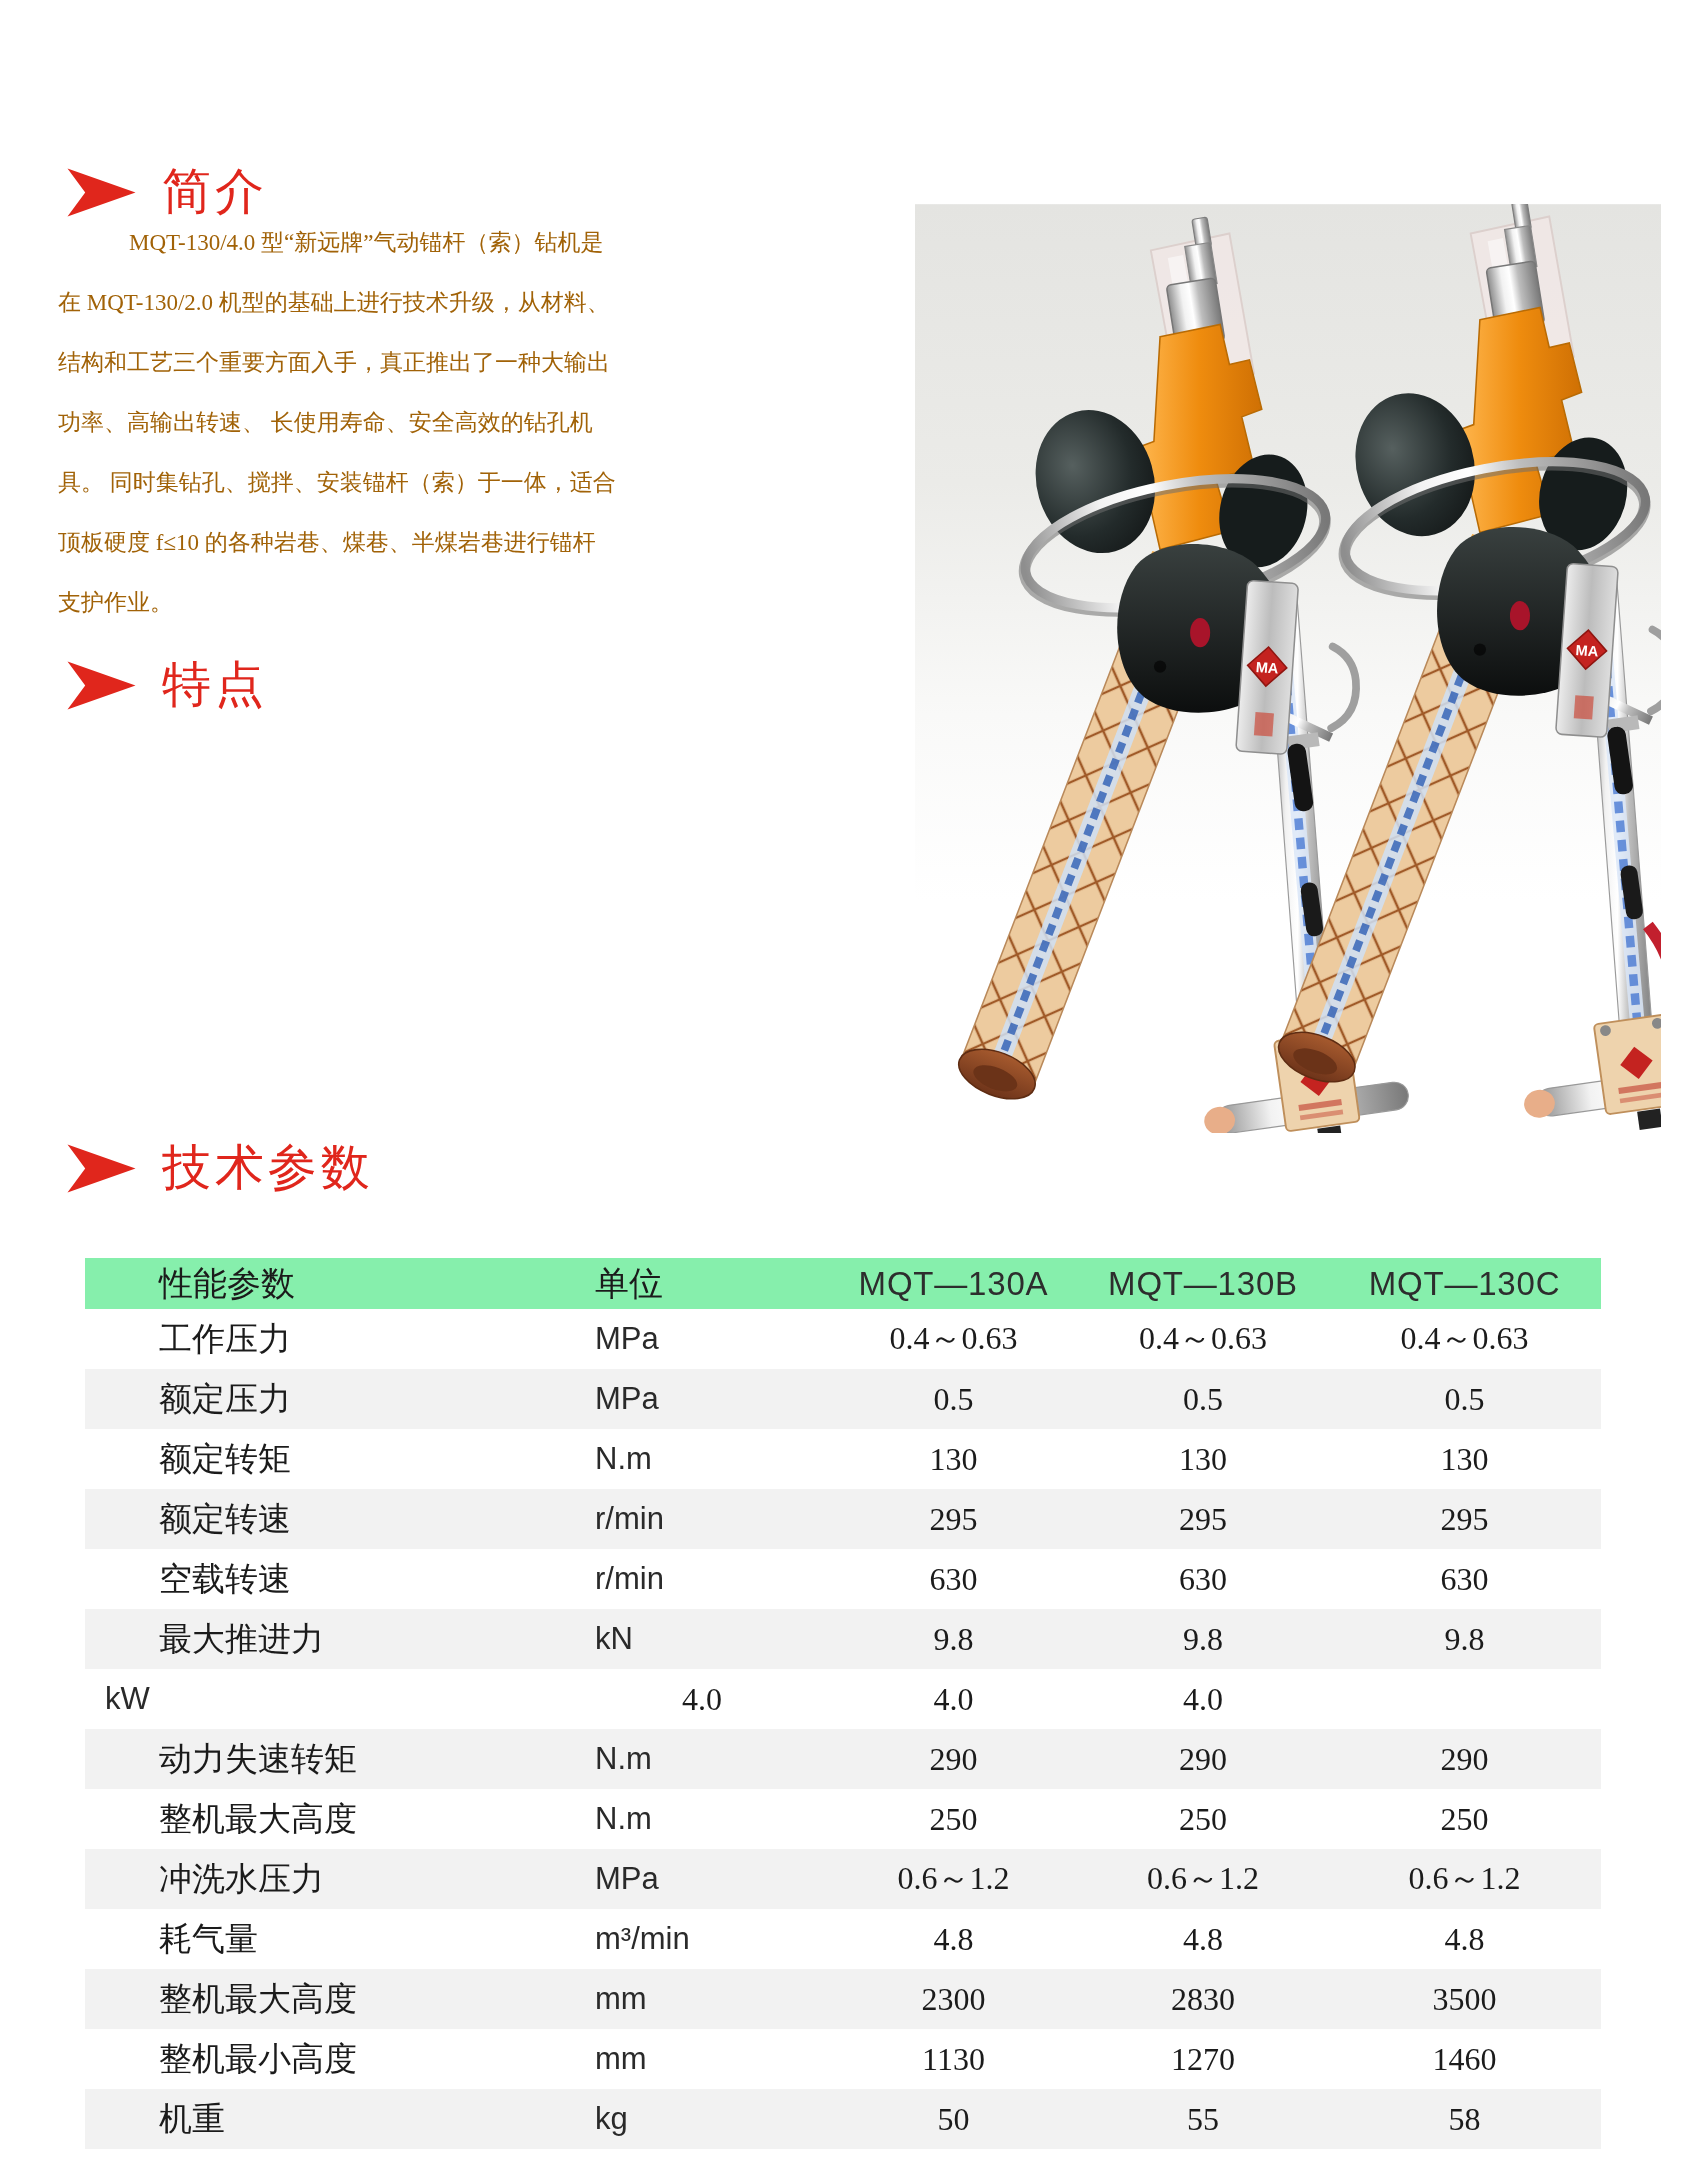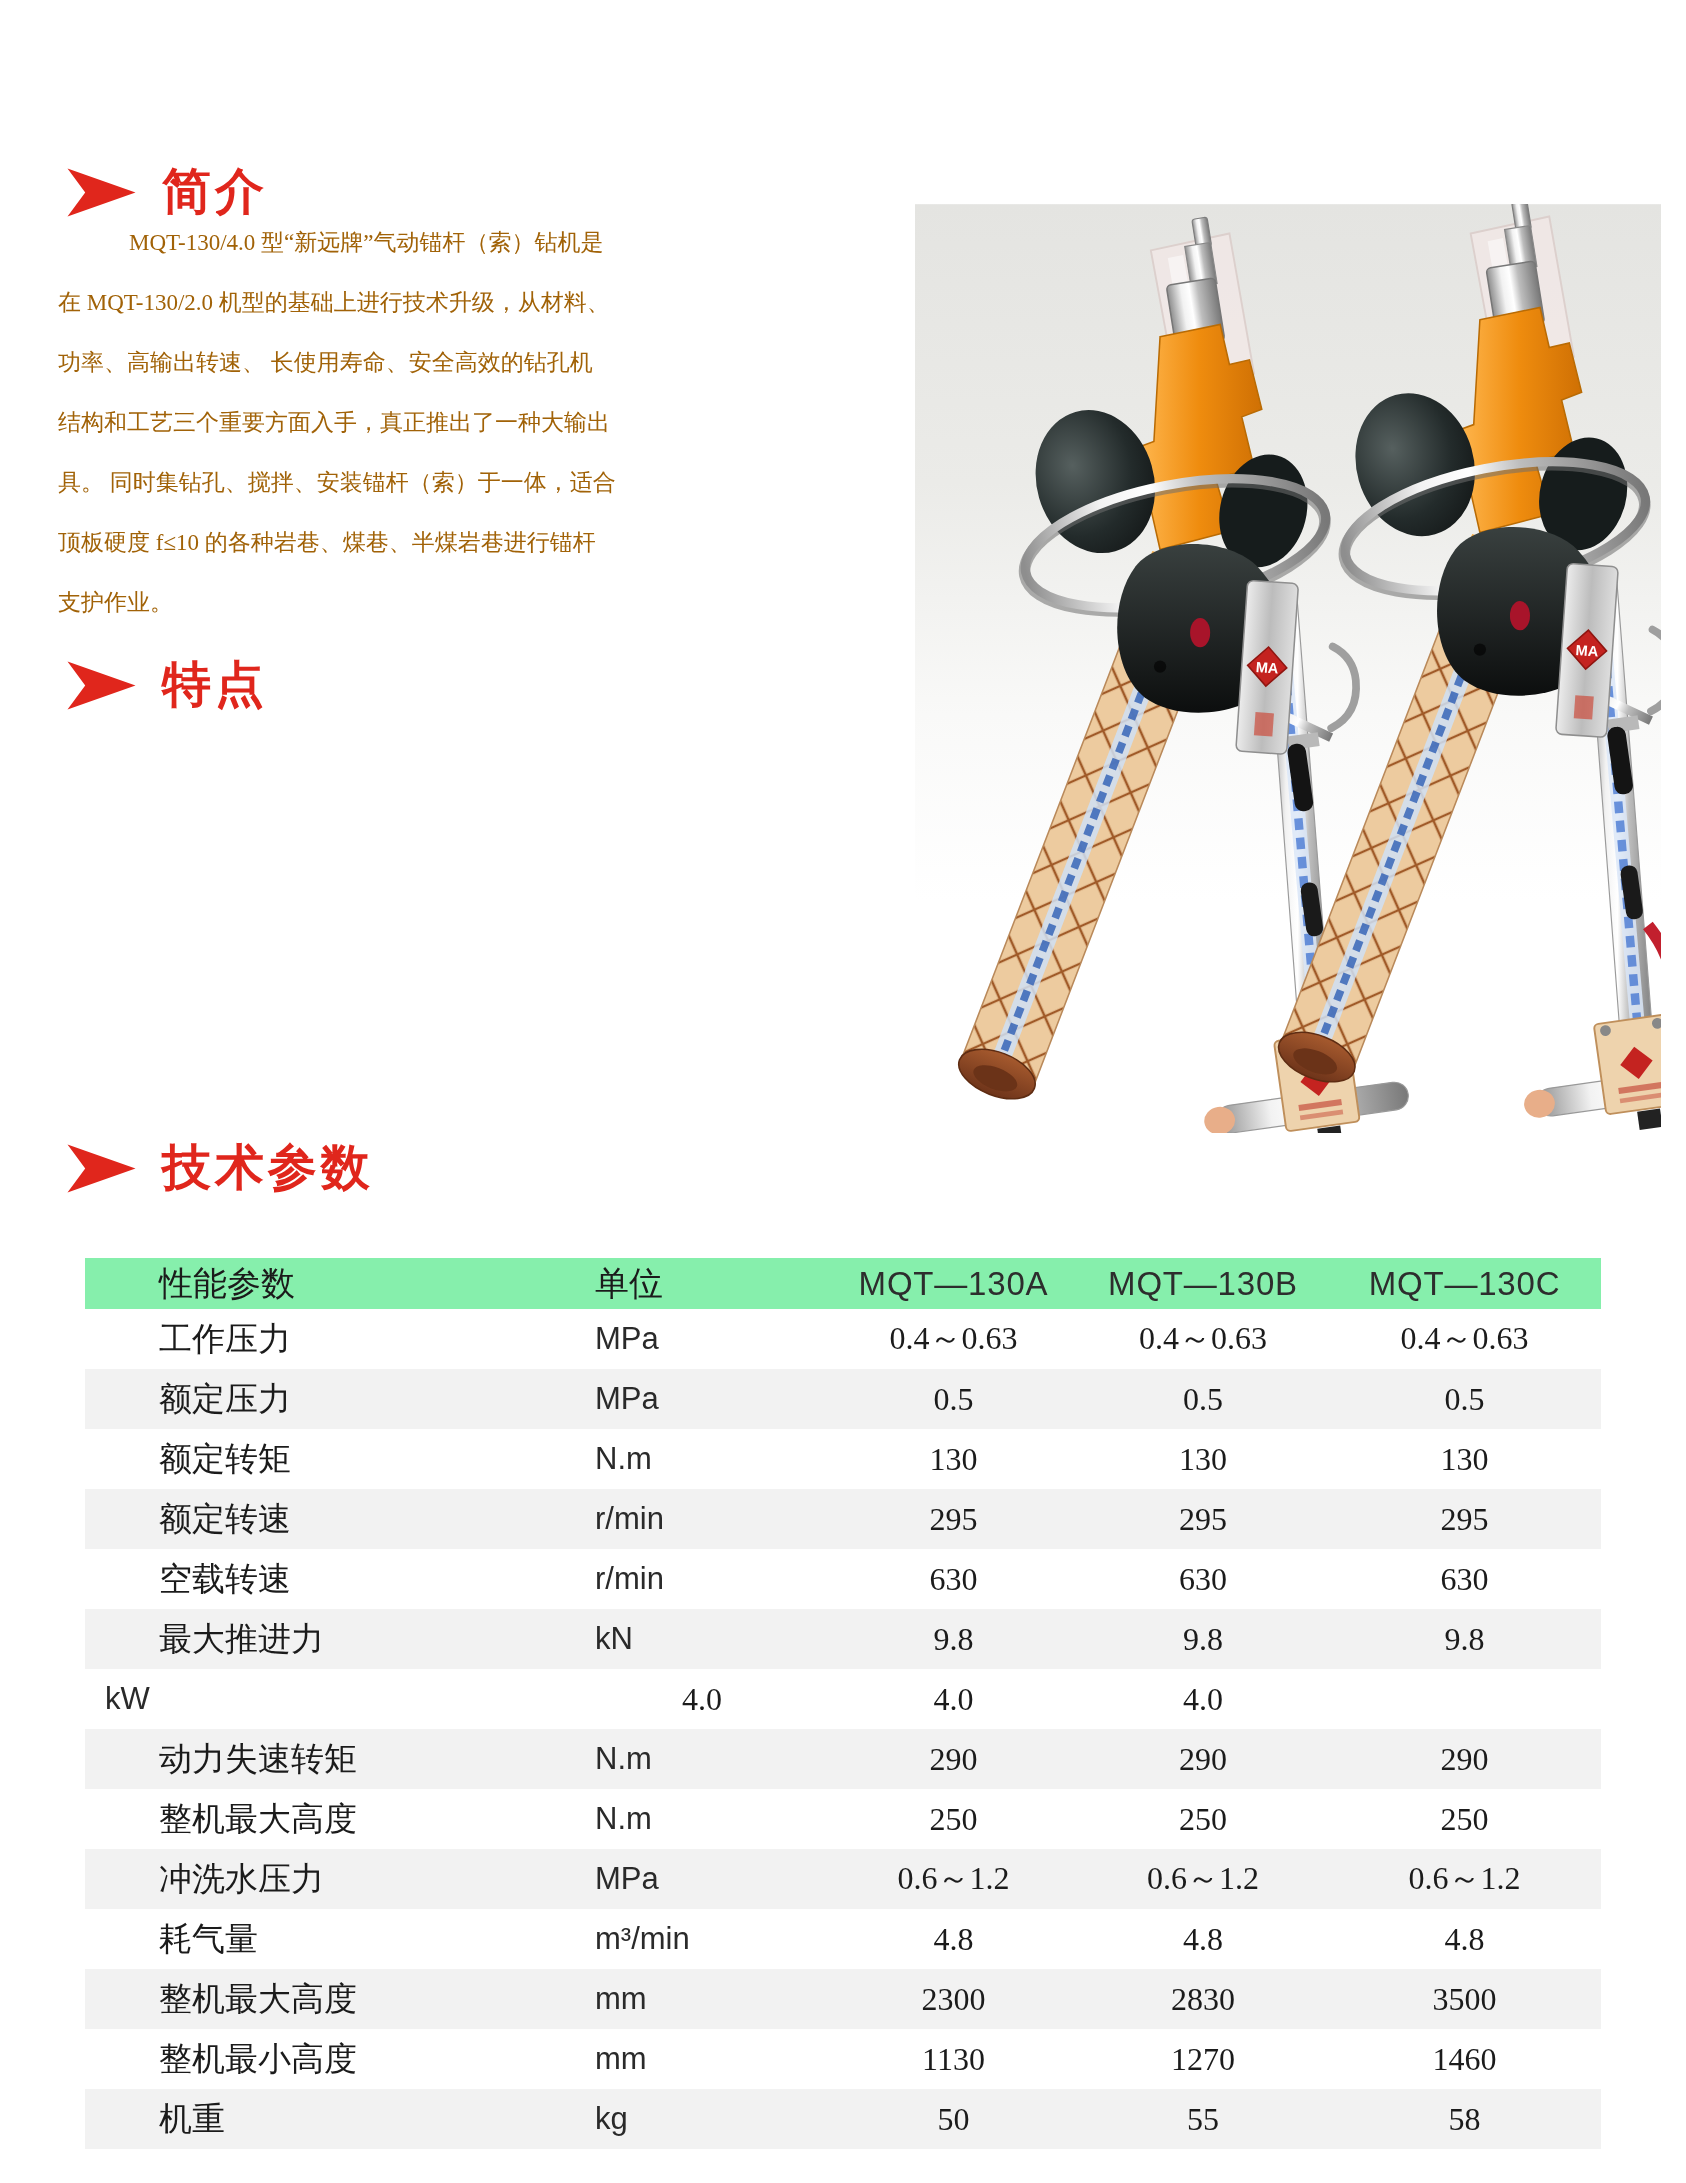--- a/index.html
+++ b/index.html
@@ -6,21 +6,21 @@
   .page{position:relative;width:1686px;height:2183px;background:#fff;overflow:hidden;
         font-family:"Liberation Serif","DejaVu Serif",serif;color:#141414;}
 
   
   .title{position:absolute;top:12.3px;left:0;width:100%;margin:0;text-align:center;
          font-size:60px;font-weight:bold;color:#e0261c;letter-spacing:1.5px;white-space:nowrap;}
 
   
   .sec-head{position:absolute;display:flex;align-items:center;gap:25px;}
   .sec-head .arrow{width:71px;height:51px;flex:0 0 auto;color:#e0261c;}
-  .sec-head .label{font-size:49px;font-weight:bold;color:#e0261c;letter-spacing:3.9px;white-space:nowrap;}
+  .sec-head .label{font-size:49px;font-weight:normal;color:#e0261c;letter-spacing:3.9px;white-space:nowrap;}
   #intro-head{left:66px;top:159px;}
   #feat-head{left:66px;top:652px;}
   #spec-head{left:66px;top:1135px;}
 
   
   .textblock{position:absolute;left:58px;width:836px;font-size:23px;color:#a16207;}
   #intro-text{top:213px;line-height:60px;}
   #feat-text{top:714px;line-height:57px;}
   .tline{white-space:nowrap;}
   #intro-text .ind{padding-left:71px;}
@@ -52,22 +52,22 @@
   <div class="sec-head" id="intro-head">
     <svg class="arrow" viewBox="0 0 100 72" aria-hidden="true">
       <path d="M2,2 L98,36 L2,70 L27,36 Z" fill="currentColor"></path>
     </svg>
     <span class="label">简介</span>
   </div>
 
   <div class="textblock" id="intro-text">
       <div class="tline ind">MQT-130/4.0 型“新远牌”气动锚杆（索）钻机是</div>
       <div class="tline">在 MQT-130/2.0 机型的基础上进行技术升级，从材料、</div>
+      <div class="tline">结构和工艺三个重要方面入手，真正推出了一种大输出</div>
       <div class="tline">功率、高输出转速、 长使用寿命、安全高效的钻孔机</div>
-      <div class="tline">结构和工艺三个重要方面入手，真正推出了一种大输出</div>
       <div class="tline">具。 同时集钻孔、搅拌、安装锚杆（索）于一体，适合</div>
       <div class="tline">顶板硬度 f≤10 的各种岩巷、煤巷、半煤岩巷进行锚杆</div>
       <div class="tline">支护作业。</div>
     </div>
 
   <div class="sec-head" id="feat-head">
     <svg class="arrow" viewBox="0 0 100 72" aria-hidden="true">
       <path d="M2,2 L98,36 L2,70 L27,36 Z" fill="currentColor"></path>
     </svg>
     <span class="label">特点</span>

